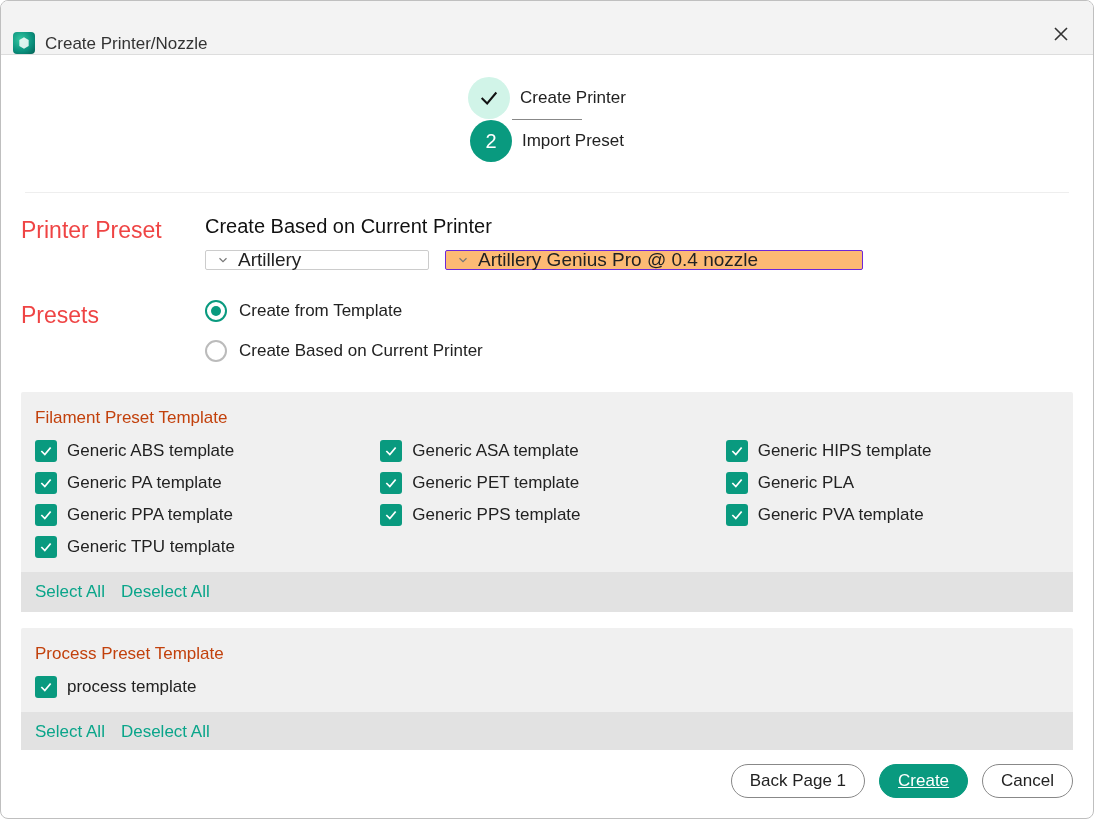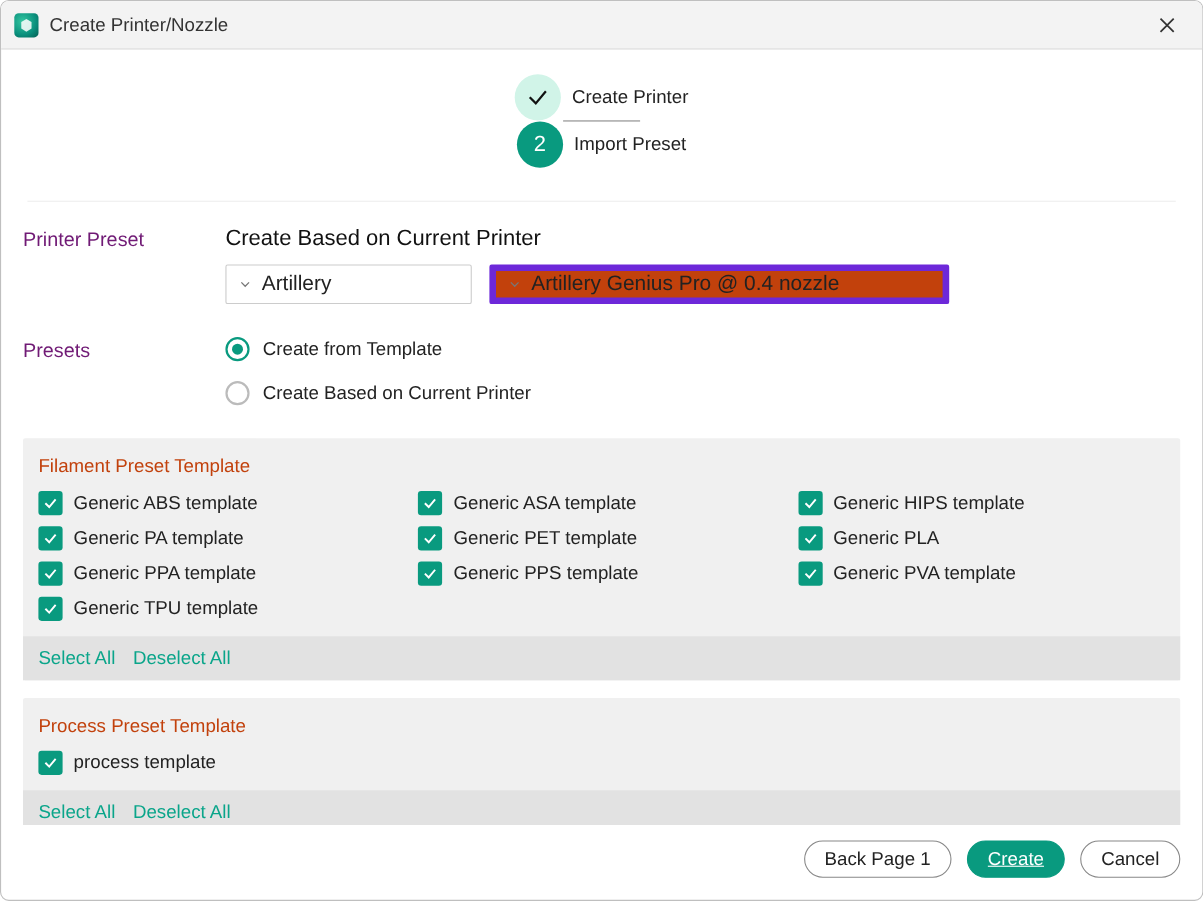--- a/index.html
+++ b/index.html
@@ -4,21 +4,21 @@
 <style>
   * { box-sizing: border-box; }
   html, body { margin: 0; padding: 0; font-family: "Segoe UI", Arial, sans-serif; background: #fff; color: #222; }
   .window {
     width: 1094px; height: 819px; border: 1px solid #bfbfbf; border-radius: 8px;
     margin: 0 auto; position: relative; display: flex; flex-direction: column;
     overflow: hidden;
   }
   
   .titlebar {
-    height: 44px; display: flex; align-items: center; padding: 15px 12px;
+    height: 54px; display: flex; align-items: flex-end; padding: 0 12px;
     background: #f3f3f3; border-bottom: 1px solid #ddd;
   }
   .titlebar .app-icon {
     width: 22px; height: 22px; border-radius: 4px; margin-right: 10px;
     display: inline-flex; align-items: center; justify-content: center;
     background: radial-gradient(circle at 35% 35%, #34c7a1 0%, #0a8f7c 60%, #055e53 100%);
     color: #fff; font-size: 13px;
   }
   .titlebar .title { font-size: 17px; color: #333; }
   .titlebar .spacer { flex: 1; }
@@ -40,34 +40,34 @@
   .step-complete .step-circle { background: #d1f4e8; color: #0e7b68; }
   .step-active .step-circle  { background: #099a7f; color: #fff; }
   .step-label { margin-left: 10px; font-size: 17px; color: #222; }
   .step-line { width: 70px; height: 1px; background: #888; margin: 0 16px; align-self: center; }
 
   .hr { height: 1px; background: #eee; margin: 30px 4px 22px 4px; }
 
   
   .form-row { display: flex; align-items: flex-start; margin-bottom: 30px; }
   .form-row > .row-label {
-    width: 184px; flex: 0 0 184px; font-size: 18px; color: #701a75; padding-top: 2px;
+    width: 184px; flex: 0 0 184px; font-size: 23px; color: #ef4444; padding-top: 2px;
   }
   .form-row > .row-body { flex: 1; }
   .row-heading { font-size: 20px; color: #111; margin-bottom: 12px; }
 
   .select-row { display: flex; gap: 16px; }
   .select {
-    display: flex; align-items: center; gap: 8px; height: 36px;
+    display: flex; align-items: center; gap: 8px; height: 20px;
     border: 1px solid #ccc; border-radius: 2px; padding: 0 10px;
     font-size: 19px; color: #222; background: #fff; cursor: pointer;
     min-width: 224px;
   }
   .select.highlight {
-    border: 6px solid #6d28d9; background: #c2410c; min-width: 418px;
+    border: 1px solid #6d28d9; background: #fdba74; min-width: 418px;
   }
   .select .chev { color: #777; }
 
   .radio-group { display: flex; flex-direction: column; gap: 18px; }
   .radio-item { display: flex; align-items: center; gap: 12px; cursor: pointer; }
   .radio-outer {
     width: 22px; height: 22px; border-radius: 50%; border: 2px solid #bbb; position: relative; flex: 0 0 22px;
   }
   .radio-item.checked .radio-outer { border-color: #099a7f; }
   .radio-item.checked .radio-outer::after {

